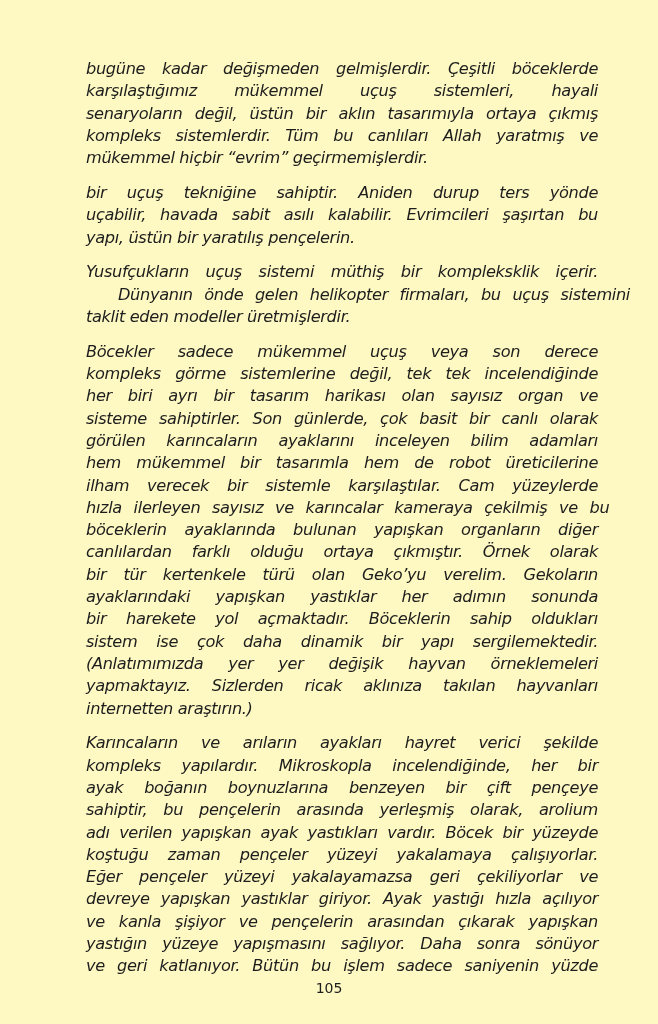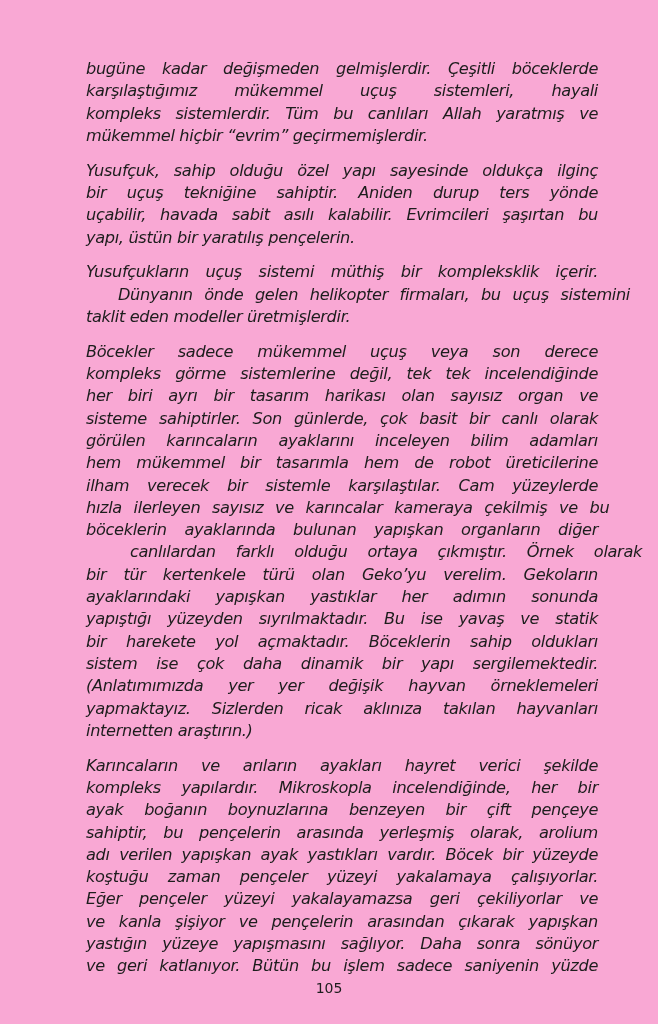--- a/index.html
+++ b/index.html
@@ -1,17 +1,17 @@
 <!DOCTYPE html>
 <html><head>
 <meta charset="utf-8">
 <style>
   html, body { margin: 0; padding: 0; background: #ffffff; }
   body { width: 658px; height: 1024px; position: relative; overflow: hidden; }
-  .page { position: absolute; left: 0; top: 0; width: 658px; height: 1024px; background: #f9a8d4; }
+  .page { position: absolute; left: 0; top: 0; width: 658px; height: 1024px; background: #fef9c3; }
   .text-block {
     position: absolute; left: 86px; top: 58px; width: 512px;
     font-family: "DejaVu Sans", sans-serif;
     font-style: italic;
     font-size: 16.2px;
     line-height: 22.3px;
     color: #1d1d1d;
     letter-spacing: -0.35px;
   }
   .para { margin: 0 0 12.5px 0; }
@@ -24,26 +24,26 @@
 </style>
 </head>
 <body>
 
 <div class="page">
   <div class="text-block">
 
     <p class="para">
       <span class="line" style="text-align: left; text-align-last: left;"><span style="white-space: nowrap; word-spacing: 11.9688px;">bugüne kadar değişmeden gelmişlerdir. Çeşitli böceklerde</span></span>
       <span class="line" style="text-align: left; text-align-last: left;"><span style="white-space: nowrap; word-spacing: 32.5078px;">karşılaştığımız mükemmel uçuş sistemleri, hayali</span></span>
+      <span class="line" style="text-align: left; text-align-last: left;"><span style="white-space: nowrap; word-spacing: 7.53795px;">senaryoların değil, üstün bir aklın tasarımıyla ortaya çıkmış</span></span>
       <span class="line" style="text-align: left; text-align-last: left;"><span style="white-space: nowrap; word-spacing: 9.90402px;">kompleks sistemlerdir. Tüm bu canlıları Allah yaratmış ve</span></span>
       <span class="line last" style="text-align: left; text-align-last: left;"><span style="white-space: nowrap;">mükemmel hiçbir “evrim” geçirmemişlerdir.</span></span>
     </p>
 
     <p class="para">
-      <span class="line" style="text-align: left; text-align-last: left;"><span style="white-space: nowrap; word-spacing: 9.40402px;">Yusufçuk, sahip olduğu özel yapı sayesinde oldukça ilginç</span></span>
       <span class="line" style="text-align: left; text-align-last: left;"><span style="white-space: nowrap; word-spacing: 15.6429px;">bir uçuş tekniğine sahiptir. Aniden durup ters yönde</span></span>
       <span class="line" style="text-align: left; text-align-last: left;"><span style="white-space: nowrap; word-spacing: 9.3058px;">uçabilir, havada sabit asılı kalabilir. Evrimcileri şaşırtan bu</span></span>
       <span class="line last" style="text-align: left; text-align-last: left;"><span style="white-space: nowrap;">yapı, üstün bir yaratılış pençelerin.</span></span>
     </p>
 
     <p class="para">
       <span class="line" style="text-align: left; text-align-last: left;"><span style="white-space: nowrap; word-spacing: 11.8438px;">Yusufçukların uçuş sistemi müthiş bir kompleksklik içerir.</span></span>
       <span class="line" style="text-align: left; text-align-last: left; margin-left: 32px;"><span style="white-space: nowrap; word-spacing: 6.81696px;">Dünyanın önde gelen helikopter firmaları, bu uçuş sistemini</span></span>
       <span class="line last" style="text-align: left; text-align-last: left;"><span style="white-space: nowrap;">taklit eden modeller üretmişlerdir.</span></span>
     </p>
@@ -51,39 +51,39 @@
     <p class="para">
       <span class="line" style="text-align: left; text-align-last: left;"><span style="white-space: nowrap; word-spacing: 19.4193px;">Böcekler sadece mükemmel uçuş veya son derece</span></span>
       <span class="line" style="text-align: left; text-align-last: left;"><span style="white-space: nowrap; word-spacing: 9.54427px;">kompleks görme sistemlerine değil, tek tek incelendiğinde</span></span>
       <span class="line" style="text-align: left; text-align-last: left;"><span style="white-space: nowrap; word-spacing: 11.1458px;">her biri ayrı bir tasarım harikası olan sayısız organ ve</span></span>
       <span class="line" style="text-align: left; text-align-last: left;"><span style="white-space: nowrap; word-spacing: 7.24805px;">sisteme sahiptirler. Son günlerde, çok basit bir canlı olarak</span></span>
       <span class="line" style="text-align: left; text-align-last: left;"><span style="white-space: nowrap; word-spacing: 16.1438px;">görülen karıncaların ayaklarını inceleyen bilim adamları</span></span>
       <span class="line" style="text-align: left; text-align-last: left;"><span style="white-space: nowrap; word-spacing: 10.5067px;">hem mükemmel bir tasarımla hem de robot üreticilerine</span></span>
       <span class="line" style="text-align: left; text-align-last: left;"><span style="white-space: nowrap; word-spacing: 13.0911px;">ilham verecek bir sistemle karşılaştılar. Cam yüzeylerde</span></span>
       <span class="line" style="text-align: left; text-align-last: left;"><span style="white-space: nowrap; word-spacing: 6.86523px;">hızla ilerleyen sayısız ve karıncalar kameraya çekilmiş ve bu</span></span>
       <span class="line" style="text-align: left; text-align-last: left;"><span style="white-space: nowrap; word-spacing: 12.8531px;">böceklerin ayaklarında bulunan yapışkan organların diğer</span></span>
-      <span class="line" style="text-align: left; text-align-last: left;"><span style="white-space: nowrap; word-spacing: 15.1328px; margin-left: 44px;">canlılardan farklı olduğu ortaya çıkmıştır. Örnek olarak</span></span>
+      <span class="line" style="text-align: left; text-align-last: left;"><span style="white-space: nowrap; word-spacing: 15.1328px;">canlılardan farklı olduğu ortaya çıkmıştır. Örnek olarak</span></span>
       <span class="line" style="text-align: left; text-align-last: left;"><span style="white-space: nowrap; word-spacing: 12.2366px;">bir tür kertenkele türü olan Geko’yu verelim. Gekoların</span></span>
       <span class="line" style="text-align: left; text-align-last: left;"><span style="white-space: nowrap; word-spacing: 20.5094px;">ayaklarındaki yapışkan yastıklar her adımın sonunda</span></span>
-      <span class="line" style="text-align: left; text-align-last: left;"><span style="white-space: nowrap; word-spacing: 11.2165px;">yapıştığı yüzeyden sıyrılmaktadır. Bu ise yavaş ve statik</span></span>
       <span class="line" style="text-align: left; text-align-last: left;"><span style="white-space: nowrap; word-spacing: 14.8203px;">bir harekete yol açmaktadır. Böceklerin sahip oldukları</span></span>
       <span class="line" style="text-align: right; text-align-last: left;"><span style="white-space: nowrap; word-spacing: 14.0826px;">sistem ise çok daha dinamik bir yapı sergilemektedir.</span></span>
       <span class="line" style="text-align: left; text-align-last: left;"><span style="white-space: nowrap; word-spacing: 20.1625px;">(Anlatımımızda yer yer değişik hayvan örneklemeleri</span></span>
       <span class="line" style="text-align: left; text-align-last: left;"><span style="white-space: nowrap; word-spacing: 16.2906px;">yapmaktayız. Sizlerden ricak aklınıza takılan hayvanları</span></span>
       <span class="line last" style="text-align: left; text-align-last: left;"><span style="white-space: nowrap;">internetten araştırın.)</span></span>
     </p>
 
     <p class="para">
       <span class="line" style="text-align: left; text-align-last: left;"><span style="white-space: nowrap; word-spacing: 18.2917px;">Karıncaların ve arıların ayakları hayret verici şekilde</span></span>
       <span class="line" style="text-align: left; text-align-last: left;"><span style="white-space: nowrap; word-spacing: 15.8469px;">kompleks yapılardır. Mikroskopla incelendiğinde, her bir</span></span>
       <span class="line" style="text-align: left; text-align-last: left;"><span style="white-space: nowrap; word-spacing: 15.9583px;">ayak boğanın boynuzlarına benzeyen bir çift pençeye</span></span>
       <span class="line" style="text-align: left; text-align-last: left;"><span style="white-space: nowrap; word-spacing: 11.0885px;">sahiptir, bu pençelerin arasında yerleşmiş olarak, arolium</span></span>
       <span class="line" style="text-align: left; text-align-last: left;"><span style="white-space: nowrap; word-spacing: 4.70508px;">adı verilen yapışkan ayak yastıkları vardır. Böcek bir yüzeyde</span></span>
       <span class="line" style="text-align: left; text-align-last: left;"><span style="white-space: nowrap; word-spacing: 14.6188px;">koştuğu zaman pençeler yüzeyi yakalamaya çalışıyorlar.</span></span>
       <span class="line" style="text-align: left; text-align-last: left;"><span style="white-space: nowrap; word-spacing: 12.5495px;">Eğer pençeler yüzeyi yakalayamazsa geri çekiliyorlar ve</span></span>
+      <span class="line" style="text-align: left; text-align-last: left;"><span style="white-space: nowrap; word-spacing: 6.46205px;">devreye yapışkan yastıklar giriyor. Ayak yastığı hızla açılıyor</span></span>
       <span class="line" style="text-align: left; text-align-last: left;"><span style="white-space: nowrap; word-spacing: 9.22991px;">ve kanla şişiyor ve pençelerin arasından çıkarak yapışkan</span></span>
       <span class="line" style="text-align: left; text-align-last: left;"><span style="white-space: nowrap; word-spacing: 10.474px;">yastığın yüzeye yapışmasını sağlıyor. Daha sonra sönüyor</span></span>
       <span class="line" style="text-align: left; text-align-last: left;"><span style="white-space: nowrap; word-spacing: 7.45508px; margin-top: 28px;">ve geri katlanıyor. Bütün bu işlem sadece saniyenin yüzde</span></span>
     </p>
 
   </div>
 
   <div class="page-number">105</div>
 </div>
 

